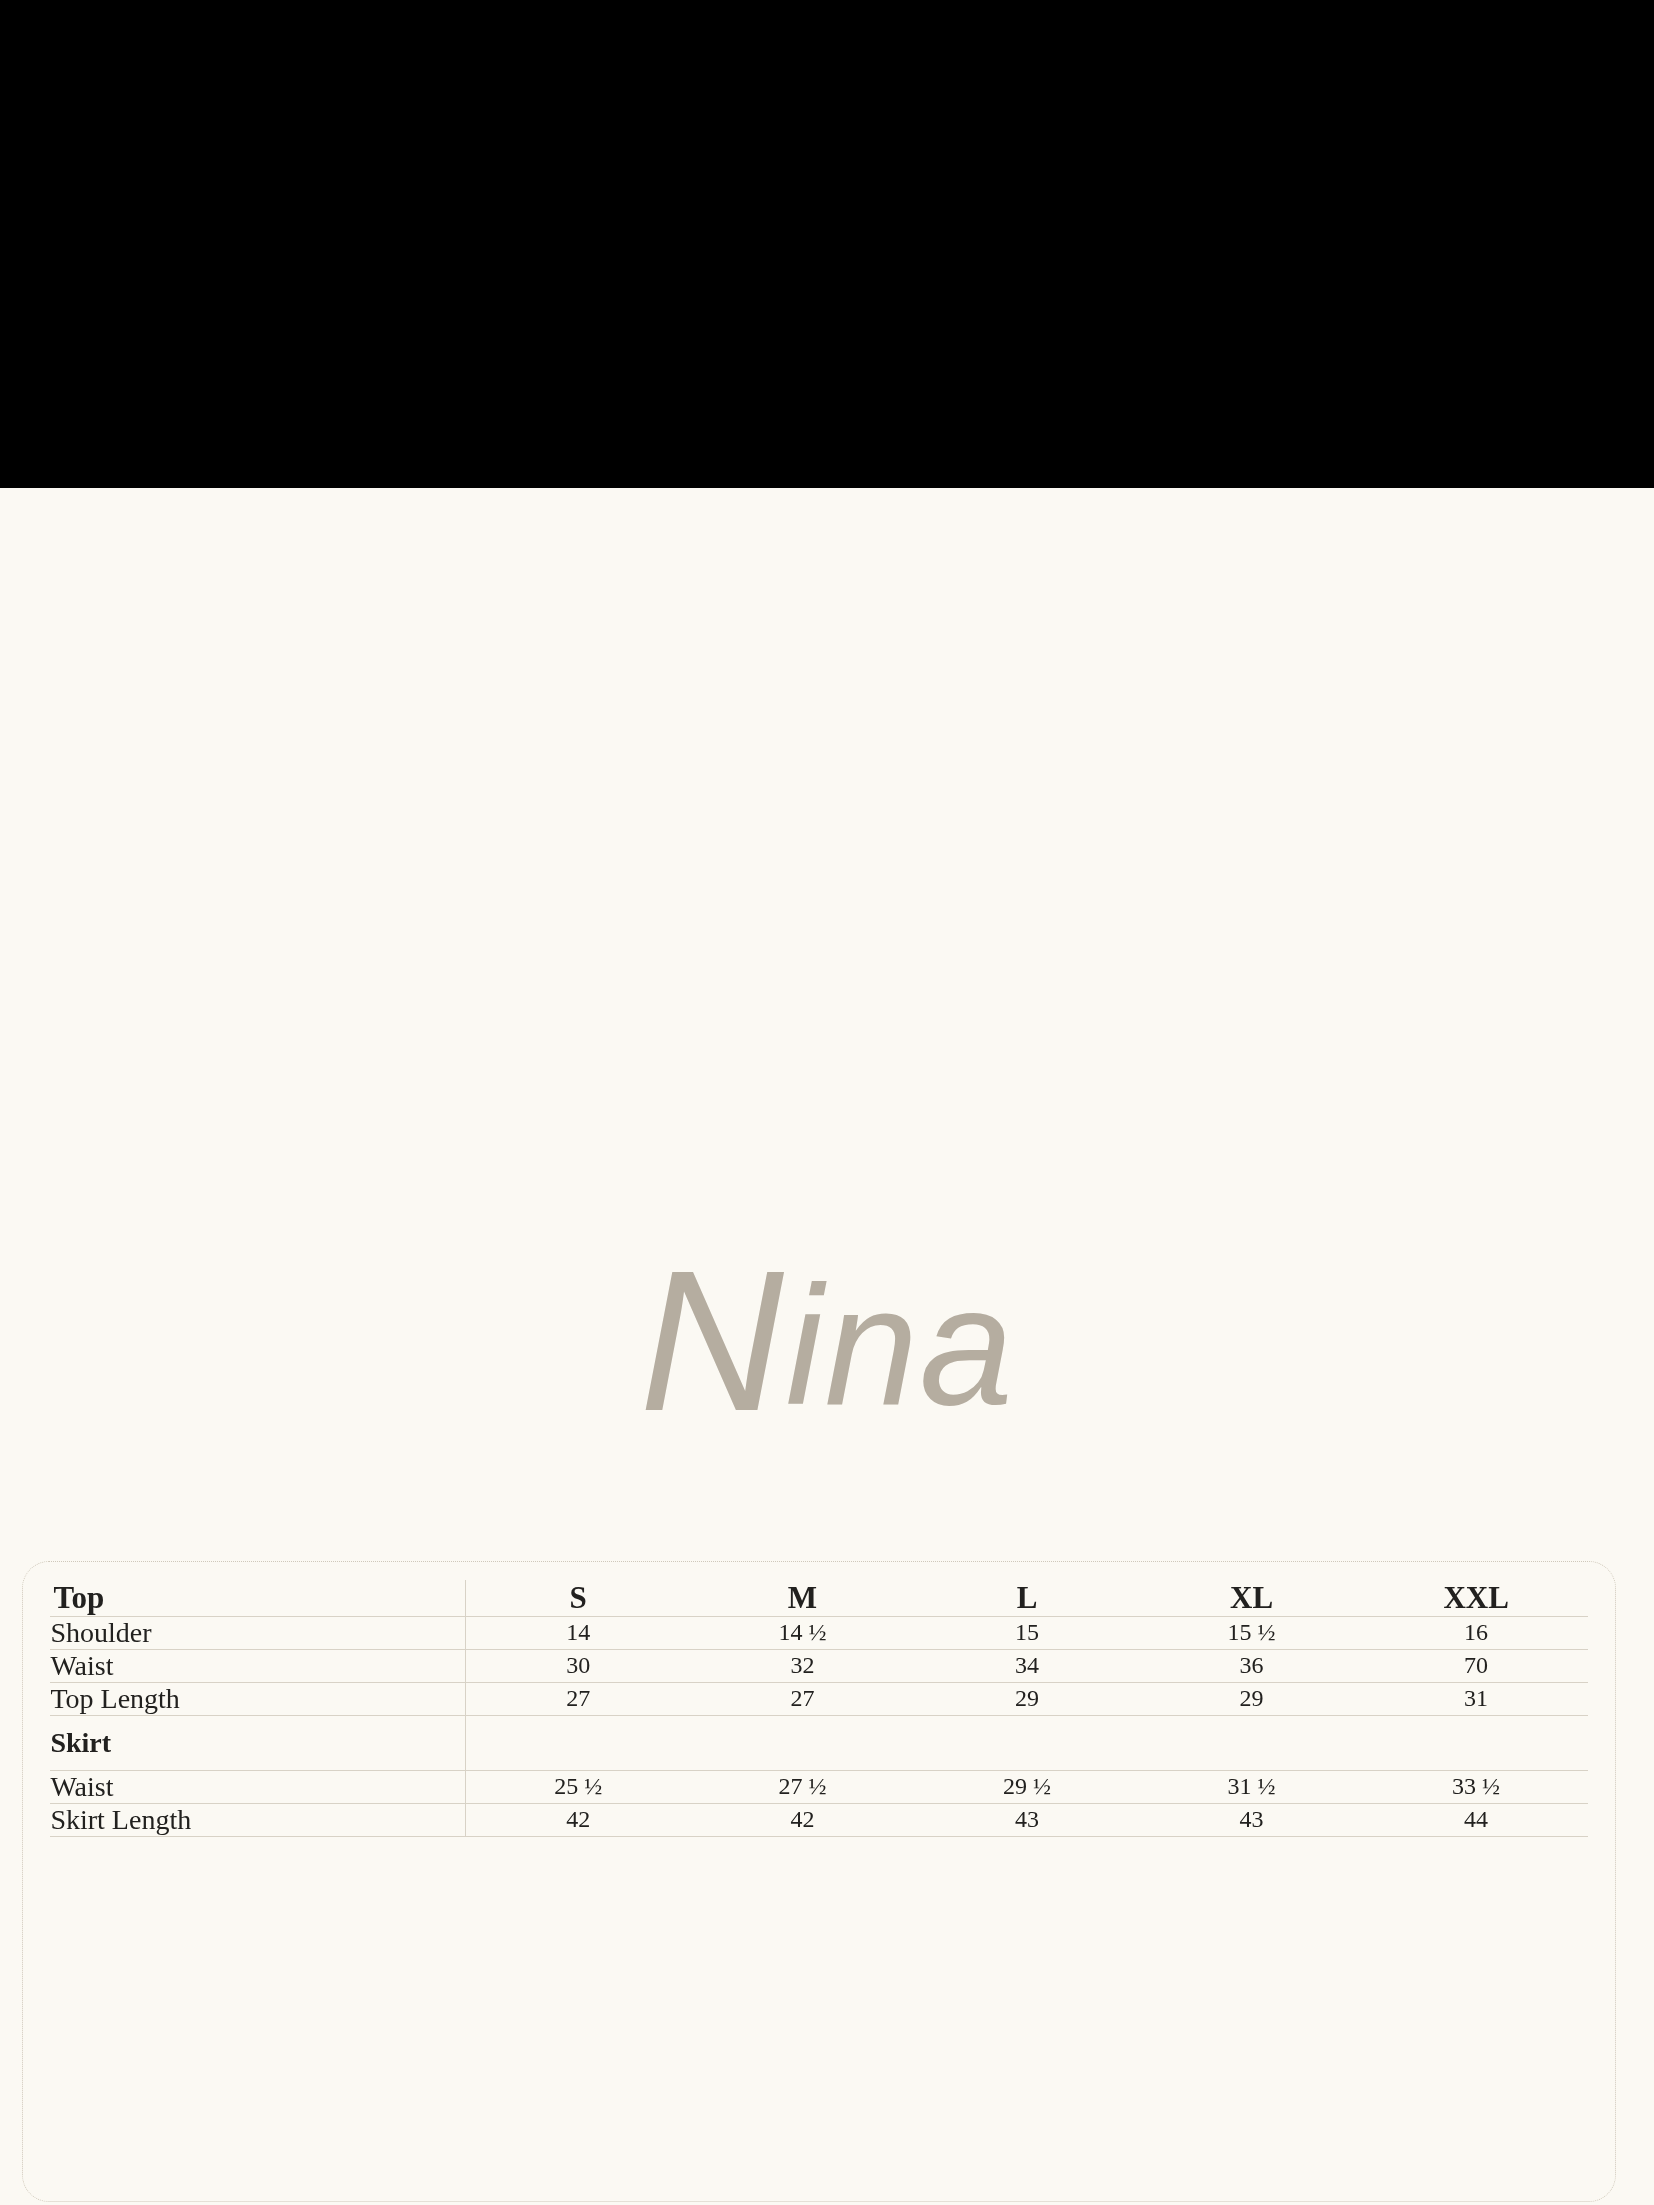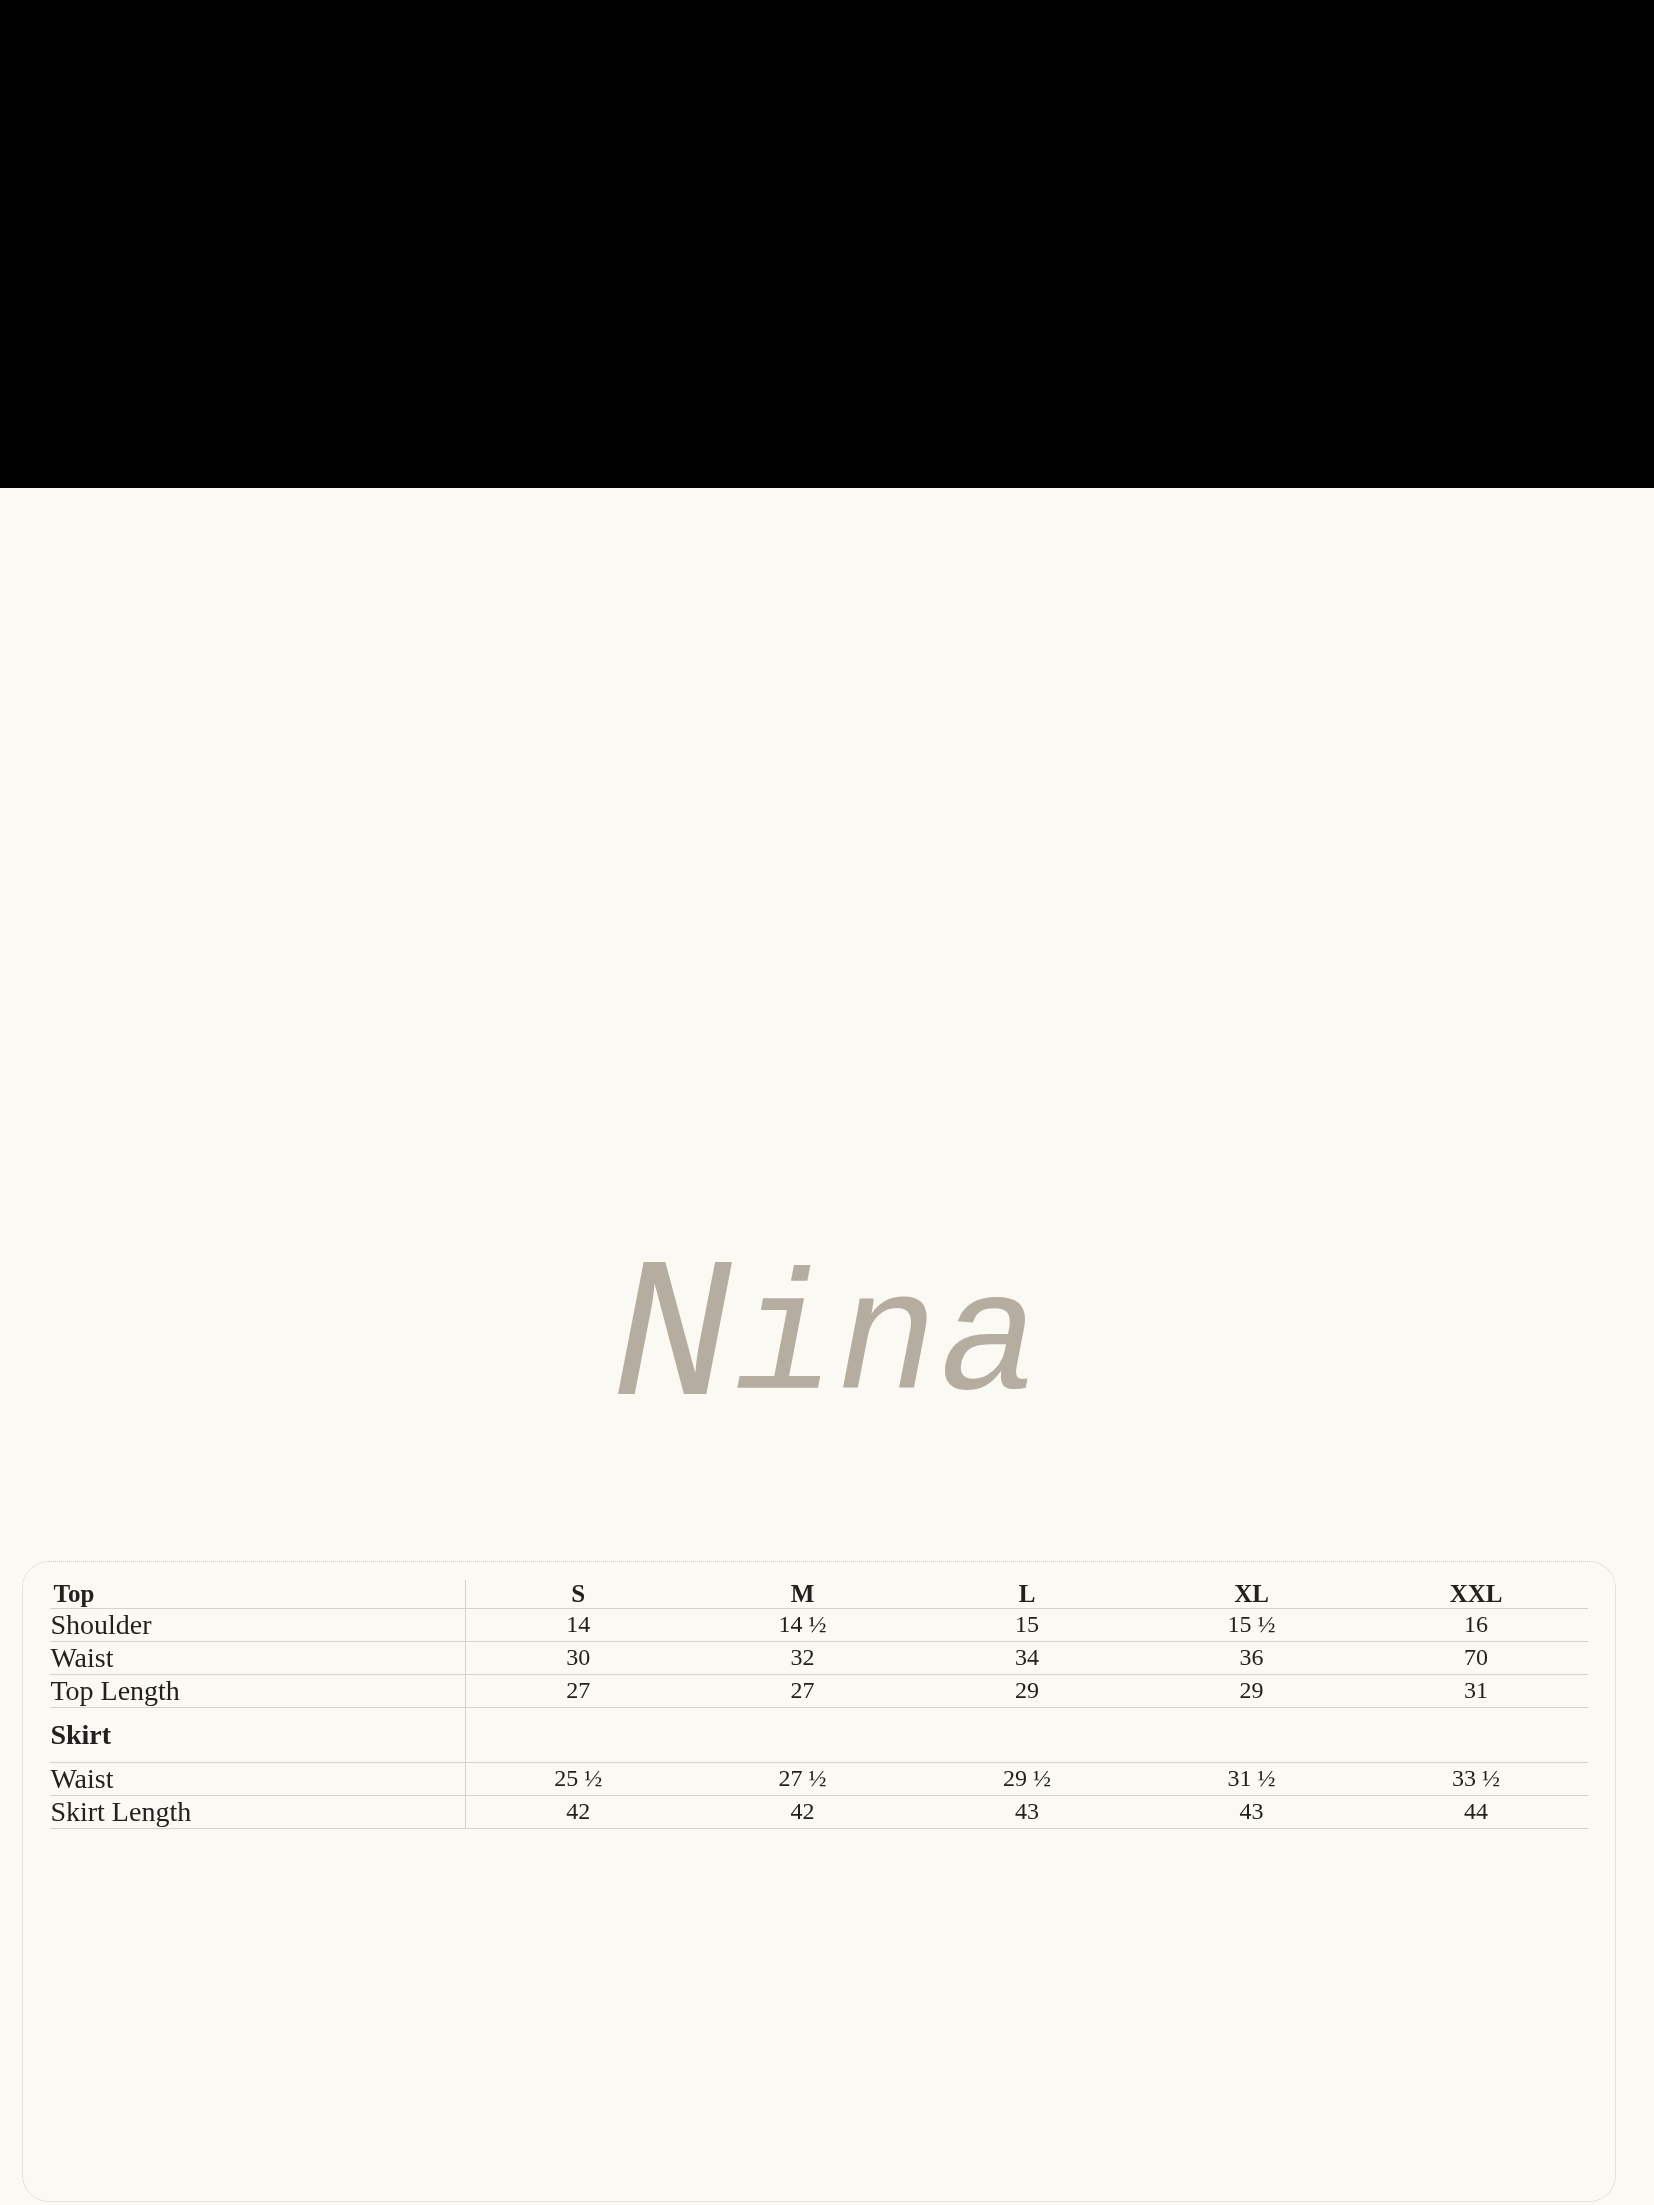--- a/index.html
+++ b/index.html
@@ -28,21 +28,21 @@
     width: 1654px;
     height: 1717px;
     background: #fbf9f3;
   }
   .brand {
     position: absolute;
     left: 0;
     top: 753px;
     width: 1654px;
     text-align: center;
-    font-family: Liberation Mono, monospace;
+    font-family: Liberation Sans, sans-serif;
     font-style: italic;
     font-size: 168px;
     line-height: 1;
     color: #b5ada0;
     letter-spacing: 1.6px;
   }
   .brand .swash {
     font-size: 200px;
     vertical-align: -6.4px;
   }
@@ -66,21 +66,21 @@
   table.size-chart col.label { width: 27%; }
   table.size-chart col.size { width: 14.6%; }
 
   table.size-chart th,
   table.size-chart td {
     border-bottom: 1.3px solid #d8d2c6;
     padding: 0;
     vertical-align: middle;
   }
   .hrow th {
-    font-size: 25px;
+    font-size: 31px;
     font-weight: bold;
     padding: 8px 0 13px 0;
     text-align: center;
   }
   .hrow th.left {
     text-align: left;
     padding-left: 3.2px;
   }
   td.rowlabel {
     text-align: left;

